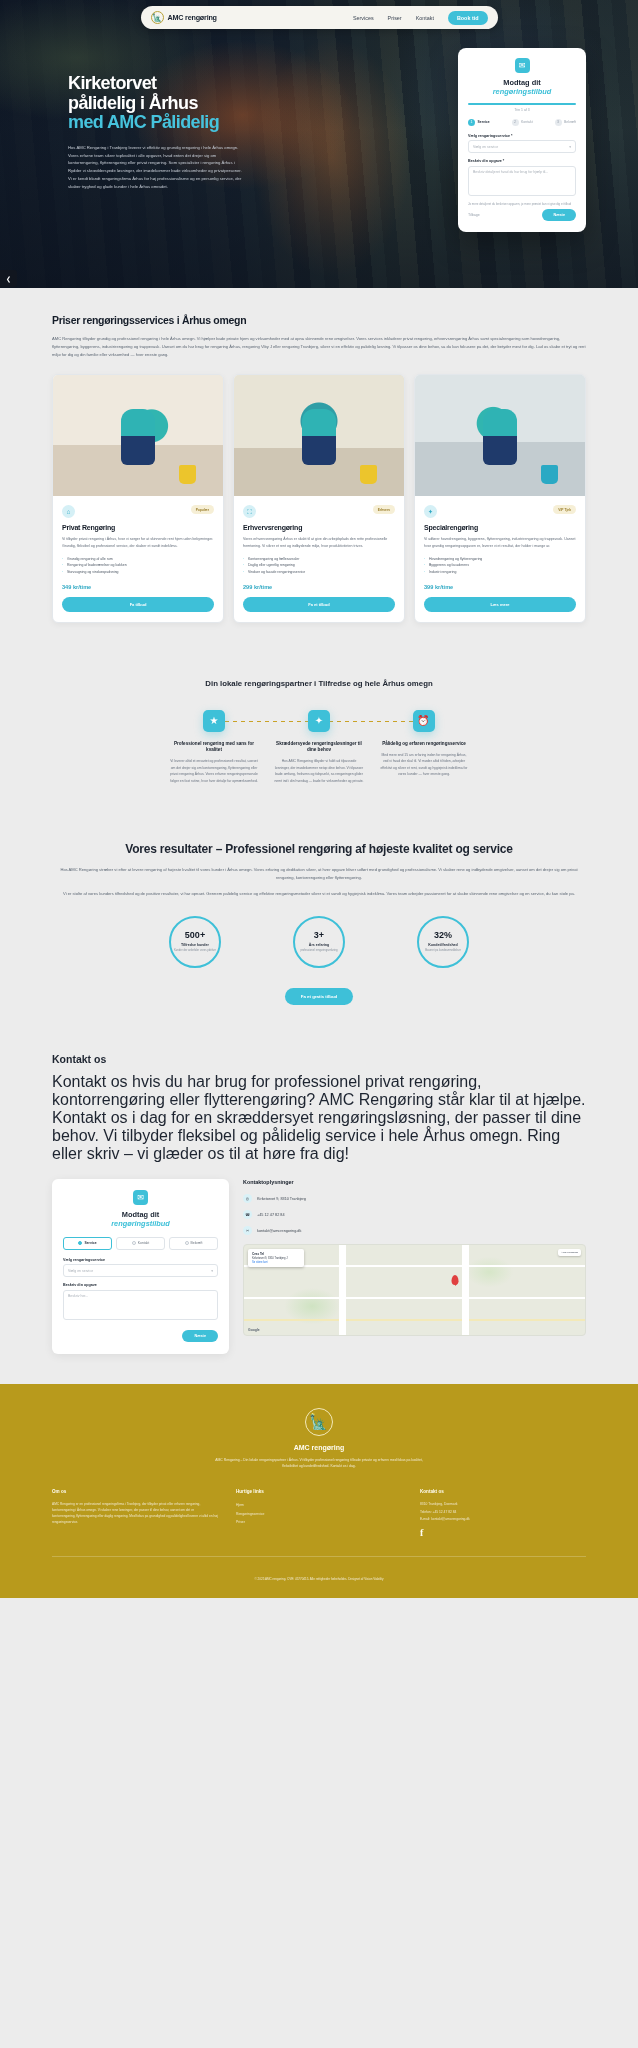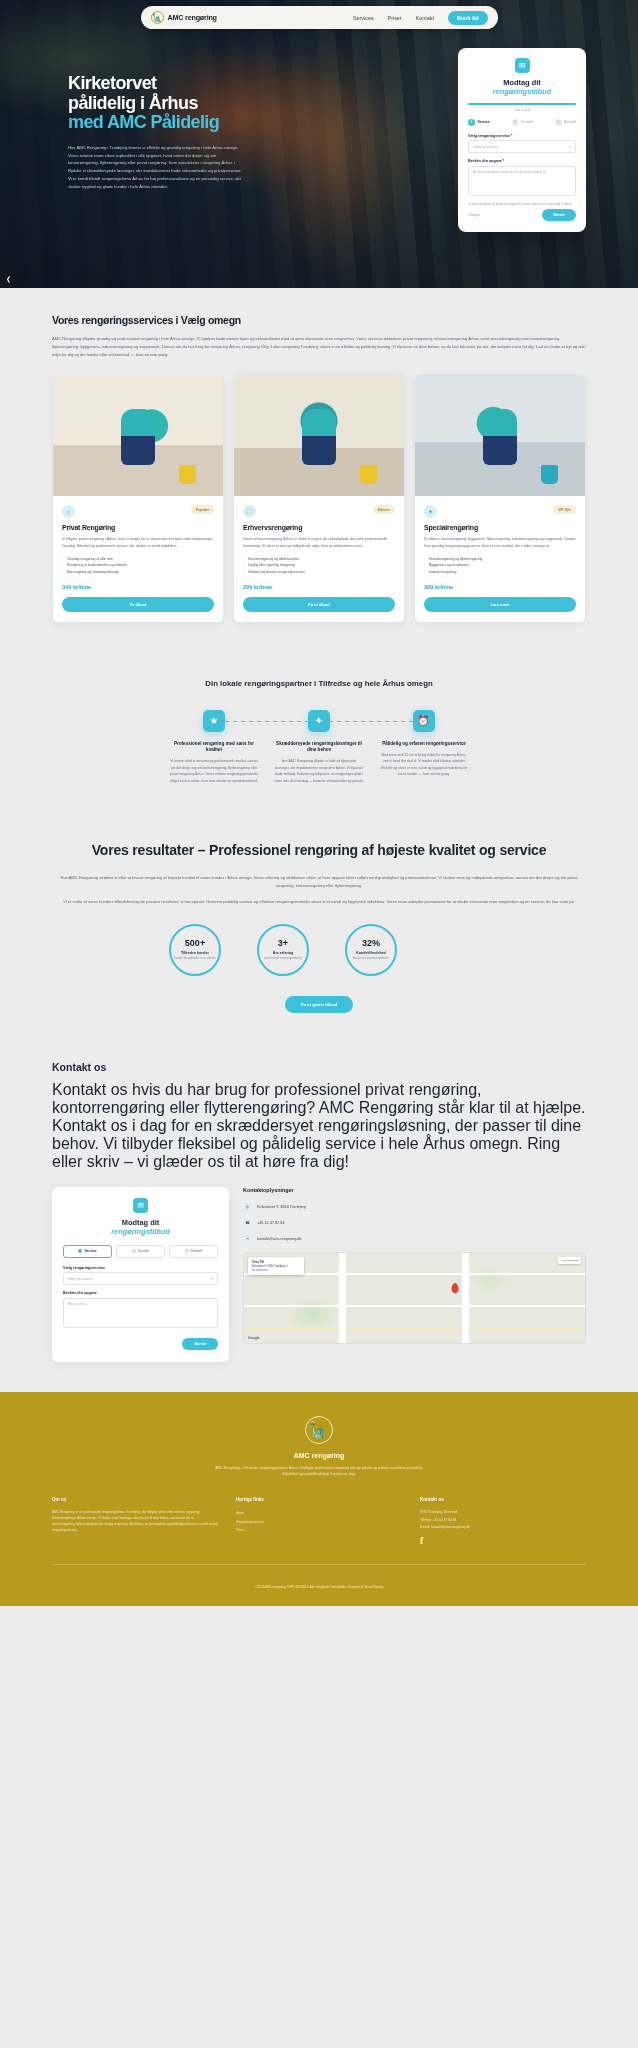--- a/index.html
+++ b/index.html
@@ -169,23 +169,23 @@
   .step{width:90px;position:relative;z-index:2;}
   .step-ico{
     width:22px;height:22px;border-radius:5px;background:#3ec0d8;color:#fff;
     display:flex;align-items:center;justify-content:center;font-size:10px;margin:0 auto 9px;
     box-shadow:0 3px 8px rgba(62,192,216,.35);
   }
   .step h4{font-size:4.6px;font-weight:bold;color:#141c28;line-height:1.4;margin-bottom:5px;}
   .step p{font-size:3.4px;line-height:1.9;color:#6a7380;}
   
   .results{padding:28px 52px 26px;text-align:center;}
-  .results h2{font-size:14px;margin-bottom:16px;letter-spacing:-.2px;}
+  .results h2{font-size:12px;margin-bottom:10px;letter-spacing:-.2px;}
   .results p{font-size:4.1px;line-height:1.95;color:#5a6572;margin-bottom:8px;}
-  .stats{display:flex;justify-content:flex-start;max-width:300px;margin:18px auto 0;gap:36px;}
+  .stats{display:flex;justify-content:space-between;max-width:300px;margin:18px auto 0;gap:36px;}
   .stat{
     width:52px;height:52px;border-radius:50%;border:2px solid #3ec0d8;
     display:flex;flex-direction:column;align-items:center;justify-content:center;
   }
   .stat .num{font-size:9px;font-weight:bold;color:#141c28;line-height:1;}
   .stat .lb{font-size:3.6px;font-weight:bold;color:#2b3442;margin-top:3px;}
   .stat .sub{font-size:2.7px;color:#8a939e;line-height:1.4;text-align:center;margin-top:2px;width:44px;}
   .cta-wrap{margin-top:16px;}
   .cta-btn{
     background:#3ec0d8;color:#fff;border:none;border-radius:11px;
@@ -334,21 +334,21 @@
     <div class="fc-actions">
       <button class="btn-ghost">Tilbage</button>
       <button class="btn-next">Næste</button>
     </div>
   </div>
 
   <div class="hero-tab">❮</div>
 </section>
 
 <section class="section">
-  <h2>Vores rengøringsservices i Vælg omegn</h2>
+  <h2>Priser rengøringsservices i Århus omegn</h2>
   <p class="lead">AMC Rengøring tilbyder grundig og professionel rengøring i hele Århus omegn. Vi hjælper både private hjem og virksomheder med at opnå skinnende rene omgivelser. Vores services inkluderer privat rengøring, erhvervsrengøring Århus samt specialrengøring som hovedrengøring, flytterengøring, byggerens, industrirengøring og trappevask. Uanset om du har brug for rengøring Århus, rengøring Viby J eller rengøring Tranbjerg, sikrer vi en effektiv og pålidelig løsning. Vi tilpasser os dine behov, så du kan fokusere på det, der betyder mest for dig. Lad os skabe et tryt og rent miljø for dig og din familie eller virksomhed — hver eneste gang.</p>
 
   <div class="cards">
 
     <article class="card">
       <div class="card-img ci1">
         <div class="fig"></div>
         <div class="bucket b-y"></div>
       </div>
       <div class="card-body">

